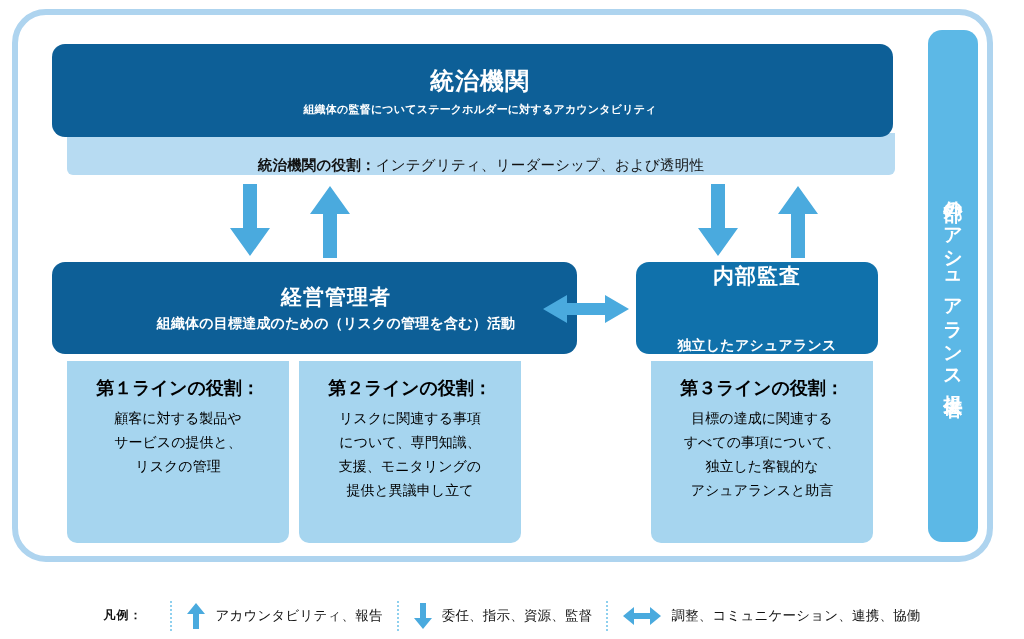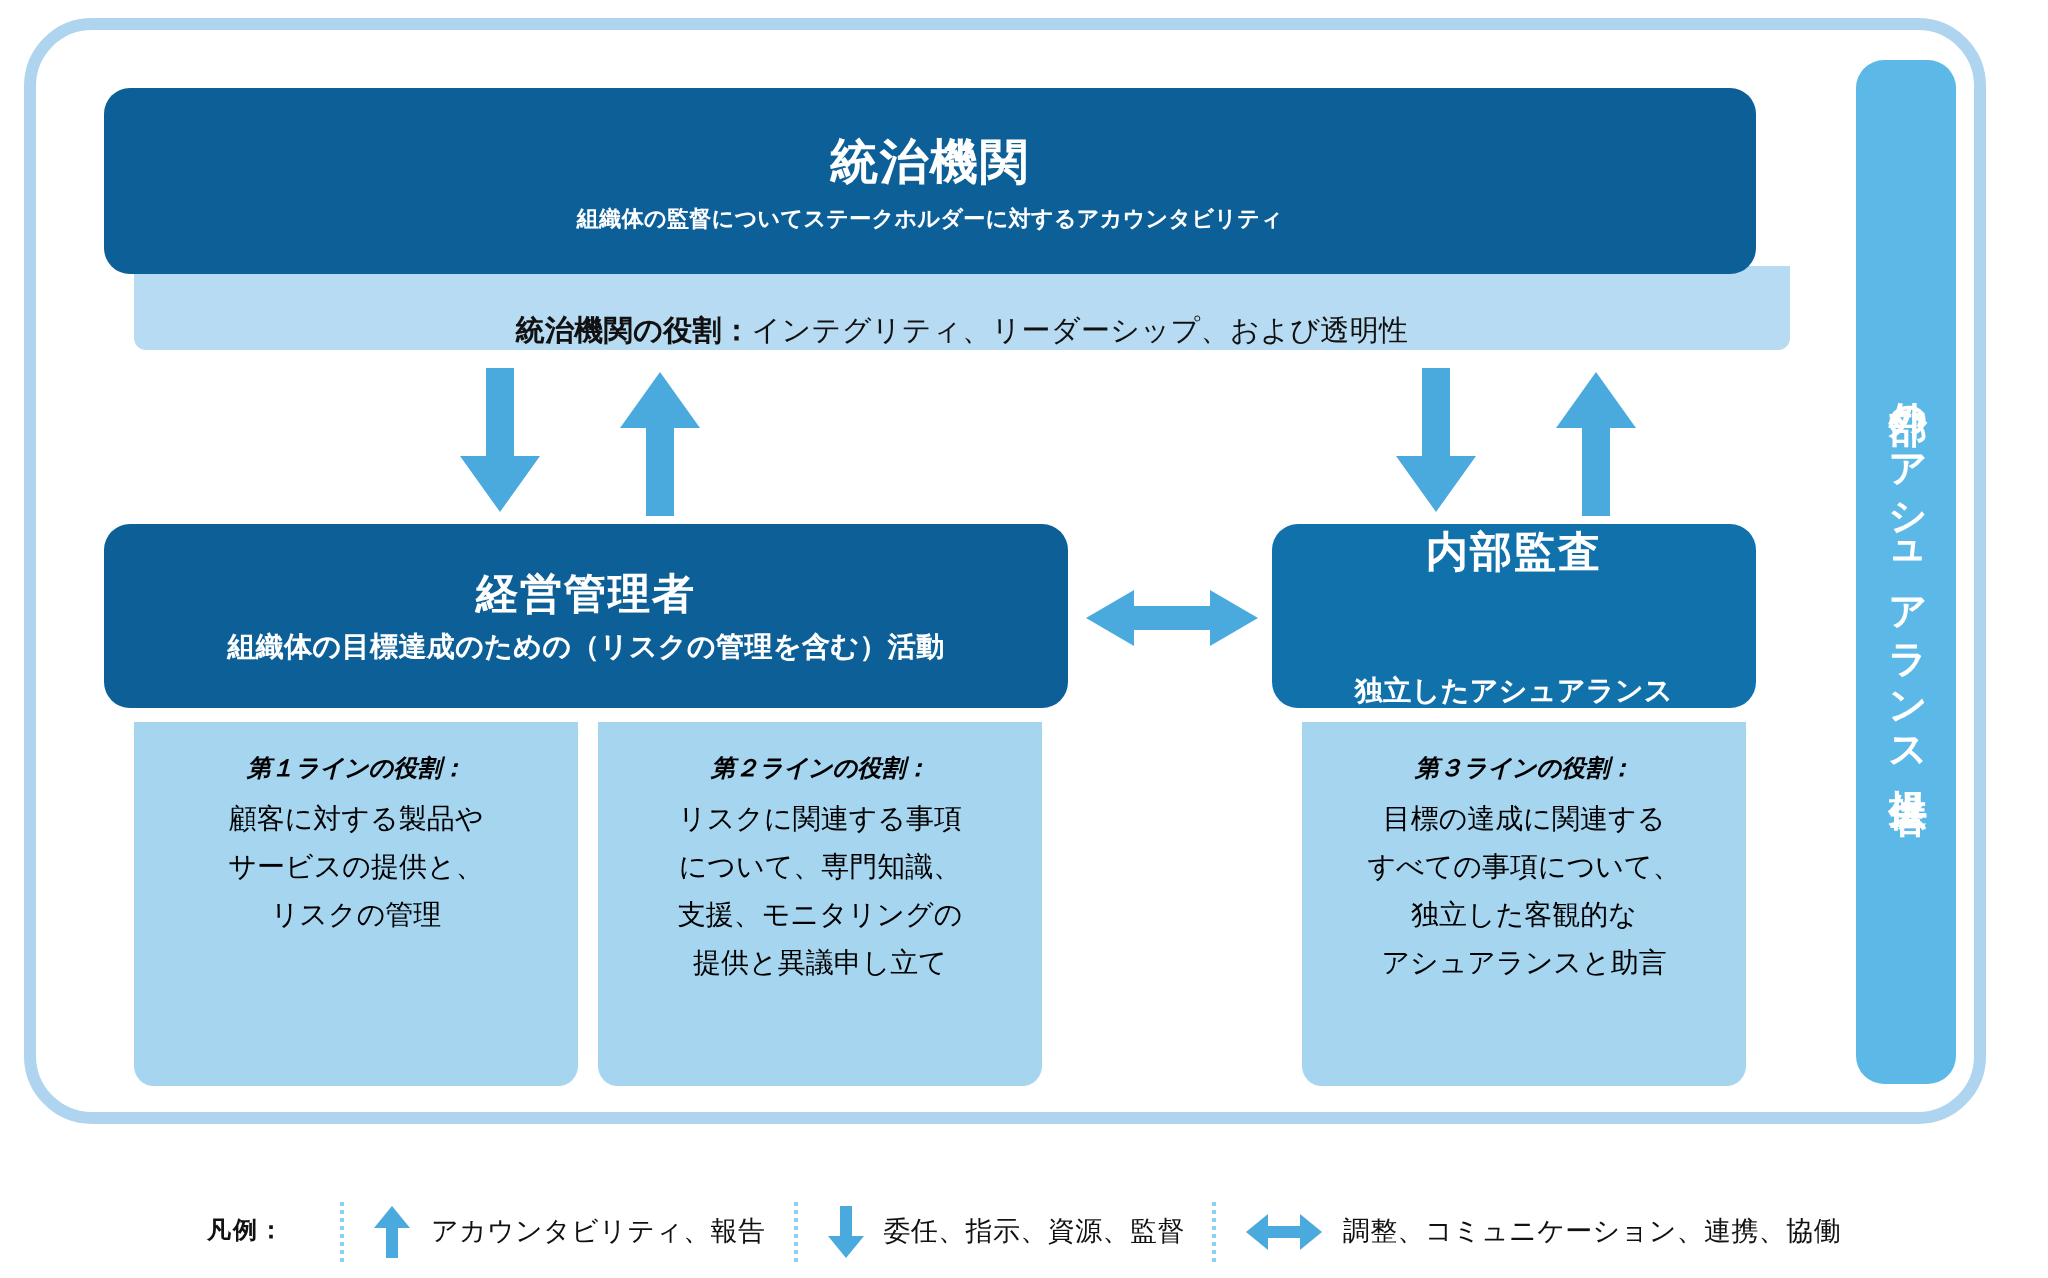--- a/index.html
+++ b/index.html
@@ -40,33 +40,34 @@
 
   .gov-box{
     position:absolute;
     left:52px;top:44px;
     width:826px;height:93px;
     background:#0d5f97;
     border-radius:13px;
     z-index:3;
     display:flex;flex-direction:column;align-items:center;justify-content:center;
     color:#ffffff;
+    padding-left:15px;
   }
   .gov-title{font-size:24px;font-weight:bold;letter-spacing:1px;margin-bottom:5px;}
   .gov-sub{font-size:11px;font-weight:bold;letter-spacing:.2px;}
 
   
   .mgmt-box{
     position:absolute;
     left:52px;top:262px;
     width:482px;height:92px;
     background:#0d5f97;
     border-radius:13px;
     display:flex;flex-direction:column;align-items:center;justify-content:center;
-    color:#ffffff;z-index:3;
+    color:#ffffff;z-index:3;padding-left:43px;
   }
   .ia-box{
     position:absolute;
     left:636px;top:262px;
     width:242px;height:92px;
     background:#1071ab;
     border-radius:13px;
     display:flex;flex-direction:column;align-items:center;justify-content:center;
     color:#ffffff;z-index:3;gap:43px;
   }
@@ -81,21 +82,21 @@
     border-radius:0 0 10px 10px;
     box-sizing:border-box;
     padding:14px 10px 0 10px;
     text-align:center;
     z-index:2;
   }
   .role-1{left:67px;width:222px;}
   .role-2{left:299px;width:222px;}
   .role-3{left:651px;width:222px;}
   .role-head{
-    font-size:12px;font-weight:bold;color:#000;margin-bottom:4px;line-height:1.5;font-style:italic;
+    font-size:18px;font-weight:bold;color:#000;margin-bottom:4px;line-height:1.5;
   }
   .role-line{
     font-size:14px;color:#000;line-height:1.72;white-space:nowrap;
   }
 
   
   .ext-bar{
     position:absolute;
     left:928px;top:30px;
     width:50px;height:512px;

